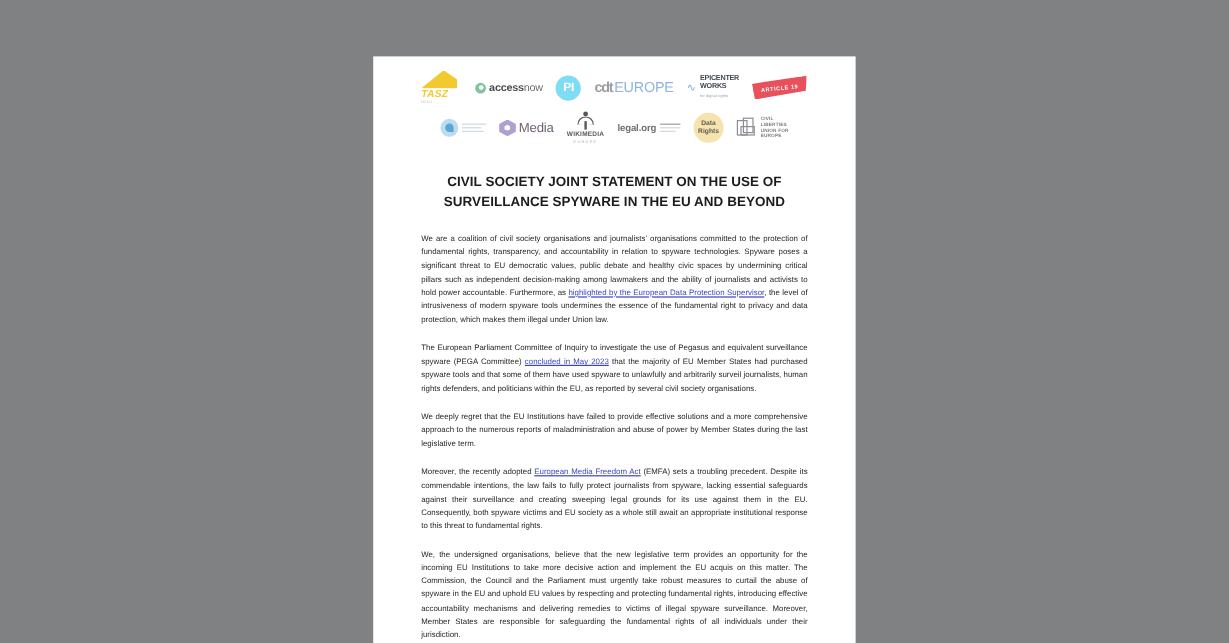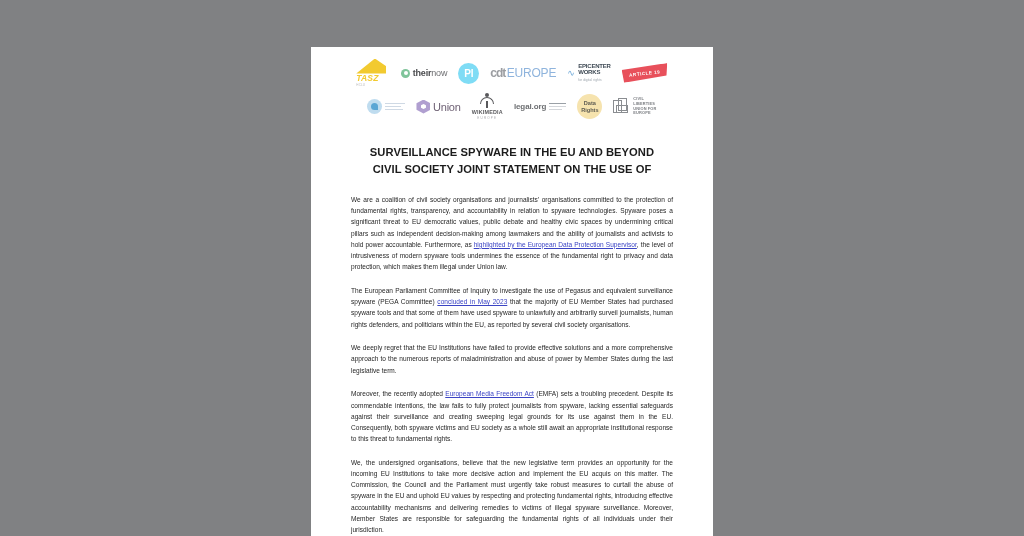--- a/index.html
+++ b/index.html
@@ -235,21 +235,21 @@
     <div class="logo-band" id="logo-row-1">
 
       <div class="logo lg-tasz">
         <div class="tasz-roof"></div>
         <div class="tasz-word">TASZ</div>
         <div class="tasz-sub">HCLU</div>
       </div>
 
       <div class="logo lg-accessnow">
         <div class="an-mark"></div>
-        <div class="an-word"><b>their</b><span>now</span></div>
+        <div class="an-word"><b>access</b><span>now</span></div>
       </div>
 
       <div class="logo">
         <div class="pi-circle">PI</div>
       </div>
 
       <div class="logo lg-cdt">
         <span class="cdt-cdt">cdt</span>
         <span class="cdt-eu">EUROPE</span>
       </div>
@@ -277,21 +277,21 @@
         <div class="lig-circ"></div>
         <div class="lig-lines">
             <i></i>
             <i></i>
             <i></i>
           </div>
       </div>
 
       <div class="logo lg-edri">
         <div class="edri-hex"></div>
-        <span class="edri-word">Union</span>
+        <span class="edri-word">Media</span>
       </div>
 
       <div class="logo lg-wikimedia">
         <div class="wm-mark">
           <span class="wm-dot"></span>
             <span class="wm-arc"></span>
             <span class="wm-stem"></span>
         </div>
         <div class="wm-name">WIKIMEDIA</div>
         <div class="wm-sub">EUROPE</div>
@@ -325,22 +325,22 @@
           <span>UNION FOR</span>
           <span>EUROPE</span>
         </div>
       </div>
 
     </div>
 
     <div id="doc-body">
 
       <h1 id="doc-title">
+        <span>CIVIL SOCIETY JOINT STATEMENT ON THE USE OF</span>
         <span>SURVEILLANCE SPYWARE IN THE EU AND BEYOND</span>
-        <span>CIVIL SOCIETY JOINT STATEMENT ON THE USE OF</span>
       </h1>
 
       <div id="paragraphs">
           <p class="para">We are a coalition of civil society organisations and journalists’ organisations committed to the protection of fundamental rights, transparency, and accountability in relation to spyware technologies. Spyware poses a significant threat to EU democratic values, public debate and healthy civic spaces by undermining critical pillars such as independent decision-making among lawmakers and the ability of journalists and activists to hold power accountable. Furthermore, as <a class="doclink" href="#">highlighted by the European Data Protection Supervisor</a>, the level of intrusiveness of modern spyware tools undermines the essence of the fundamental right to privacy and data protection, which makes them illegal under Union law.</p>
           <p class="para">The European Parliament Committee of Inquiry to investigate the use of Pegasus and equivalent surveillance spyware (PEGA Committee) <a class="doclink" href="#">concluded in May 2023</a> that the majority of EU Member States had purchased spyware tools and that some of them have used spyware to unlawfully and arbitrarily surveil journalists, human rights defenders, and politicians within the EU, as reported by several civil society organisations.</p>
           <p class="para">We deeply regret that the EU Institutions have failed to provide effective solutions and a more comprehensive approach to the numerous reports of maladministration and abuse of power by Member States during the last legislative term.</p>
           <p class="para">Moreover, the recently adopted <a class="doclink" href="#">European Media Freedom Act</a> (EMFA) sets a troubling precedent. Despite its commendable intentions, the law fails to fully protect journalists from spyware, lacking essential safeguards against their surveillance and creating sweeping legal grounds for its use against them in the EU. Consequently, both spyware victims and EU society as a whole still await an appropriate institutional response to this threat to fundamental rights.</p>
           <p class="para">We, the undersigned organisations, believe that the new legislative term provides an opportunity for the incoming EU Institutions to take more decisive action and implement the EU acquis on this matter. The Commission, the Council and the Parliament must urgently take robust measures to curtail the abuse of spyware in the EU and uphold EU values by respecting and protecting fundamental rights, introducing effective accountability mechanisms and delivering remedies to victims of illegal spyware surveillance. Moreover, Member States are responsible for safeguarding the fundamental rights of all individuals under their jurisdiction.</p>
         </div>
 

